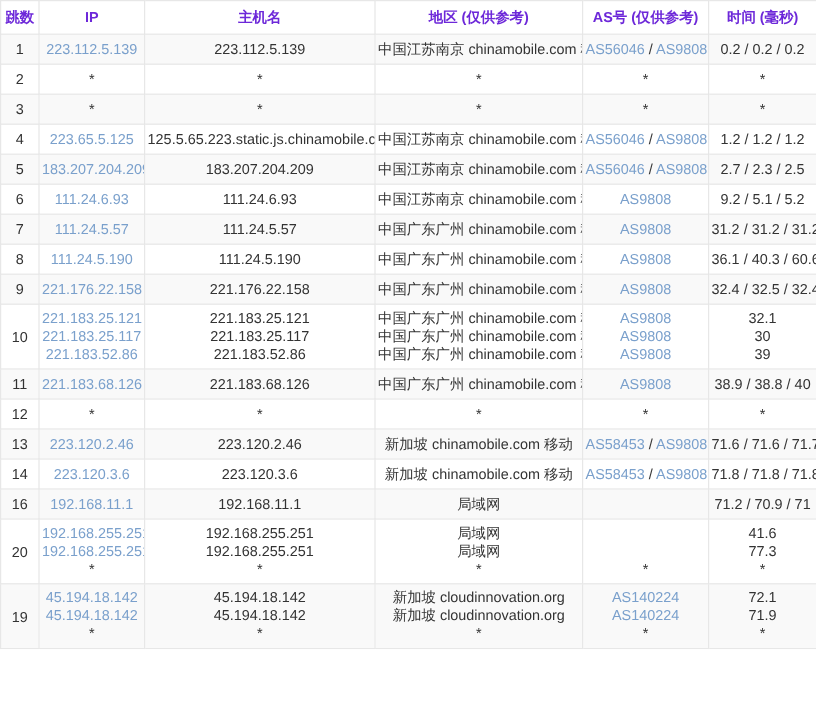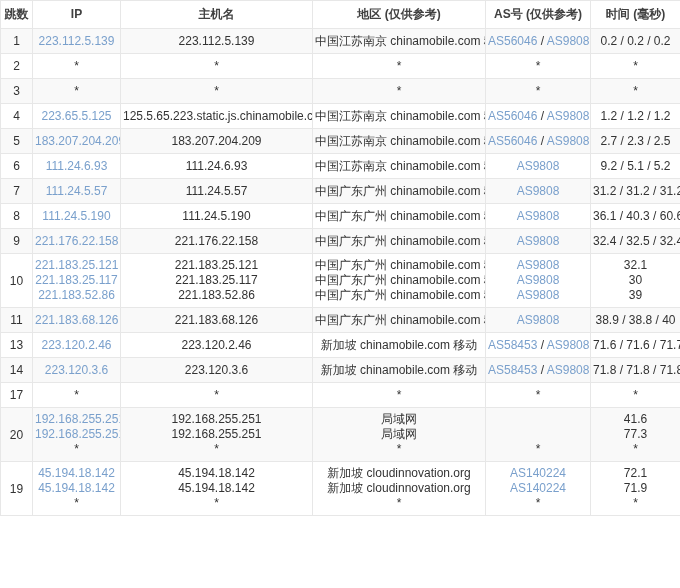--- a/index.html
+++ b/index.html
@@ -28,21 +28,21 @@
     font-size: 12px;
     color: #333333;
     padding: 4px 2px;
     vertical-align: middle;
     overflow: hidden;
     white-space: nowrap;
   }
 
   table.trace th {
     font-weight: 700;
-    color: #404040;
+    color: #6d28d9;
     background: #ffffff;
     line-height: 17px;
     padding: 5px 2px;
   }
 
   tbody tr:nth-child(odd) { background: #f9f9f9; }
   tbody tr:nth-child(even) { background: #ffffff; }
 
   .cell-line { line-height: 16px; min-height: 16px; }
   tr.multi .cell-line { line-height: 15px; min-height: 15px; }
@@ -281,20 +281,38 @@
             <div class="cell-line"><span class="plain">中国广东广州 chinamobile.com 移动</span></div>
           </td>
           <td>
             <div class="cell-line"><a class="lnk">AS9808</a></div>
           </td>
           <td>
             <div class="cell-line"><span class="plain">38.9 / 38.8 / 40</span></div>
           </td>
         </tr>
         <tr>
+          <td>12</td>
+          <td>
+            <div class="cell-line"><span class="plain">*</span></div>
+          </td>
+          <td>
+            <div class="cell-line"><span class="plain">*</span></div>
+          </td>
+          <td>
+            <div class="cell-line"><span class="plain">*</span></div>
+          </td>
+          <td>
+            <div class="cell-line"><span class="plain">*</span></div>
+          </td>
+          <td>
+            <div class="cell-line"><span class="plain">*</span></div>
+          </td>
+        </tr>
+        <tr>
           <td>13</td>
           <td>
             <div class="cell-line"><a class="lnk">223.120.2.46</a></div>
           </td>
           <td>
             <div class="cell-line"><span class="plain">223.120.2.46</span></div>
           </td>
           <td>
             <div class="cell-line"><span class="plain">新加坡 chinamobile.com 移动</span></div>
           </td>
@@ -317,35 +335,35 @@
             <div class="cell-line"><span class="plain">新加坡 chinamobile.com 移动</span></div>
           </td>
           <td>
             <div class="cell-line"><a class="lnk">AS58453</a><span class="sep"> / </span><a class="lnk">AS9808</a></div>
           </td>
           <td>
             <div class="cell-line"><span class="plain">71.8 / 71.8 / 71.8</span></div>
           </td>
         </tr>
         <tr>
-          <td>17</td>
-          <td>
-            <div class="cell-line"><span class="plain">*</span></div>
-          </td>
-          <td>
-            <div class="cell-line"><span class="plain">*</span></div>
-          </td>
-          <td>
-            <div class="cell-line"><span class="plain">*</span></div>
-          </td>
-          <td>
-            <div class="cell-line"><span class="plain">*</span></div>
-          </td>
-          <td>
-            <div class="cell-line"><span class="plain">*</span></div>
+          <td>16</td>
+          <td>
+            <div class="cell-line"><a class="lnk">192.168.11.1</a></div>
+          </td>
+          <td>
+            <div class="cell-line"><span class="plain">192.168.11.1</span></div>
+          </td>
+          <td>
+            <div class="cell-line"><span class="plain">局域网</span></div>
+          </td>
+          <td>
+            <div class="cell-line"><span class="plain">&nbsp;</span></div>
+          </td>
+          <td>
+            <div class="cell-line"><span class="plain">71.2 / 70.9 / 71</span></div>
           </td>
         </tr>
         <tr class="multi">
           <td>20</td>
           <td>
             <div class="cell-line"><a class="lnk">192.168.255.251</a></div>
             <div class="cell-line"><a class="lnk">192.168.255.251</a></div>
             <div class="cell-line"><span class="plain">*</span></div>
           </td>
           <td>

